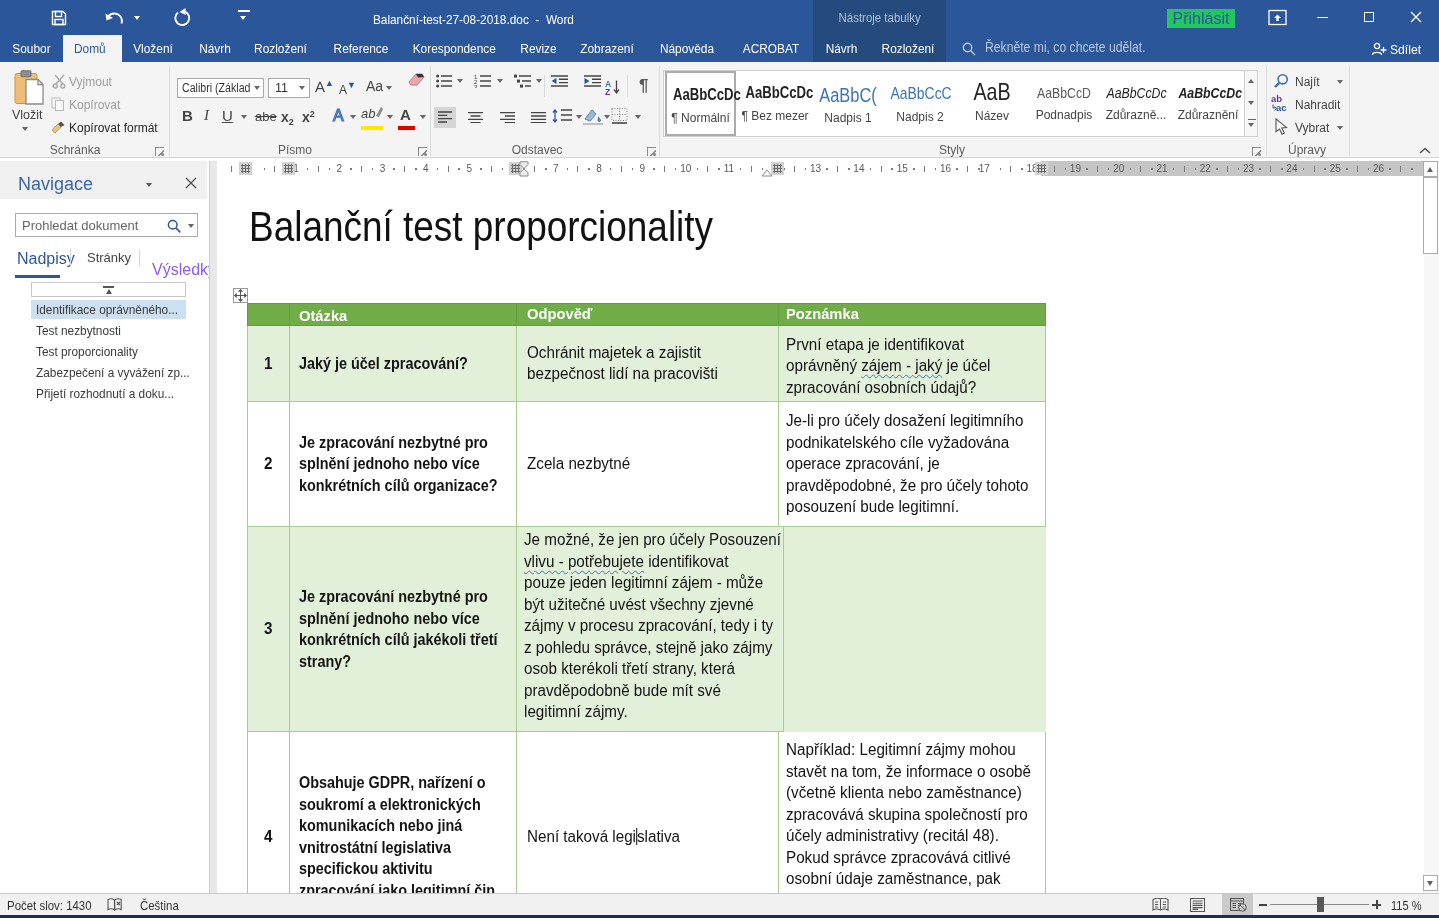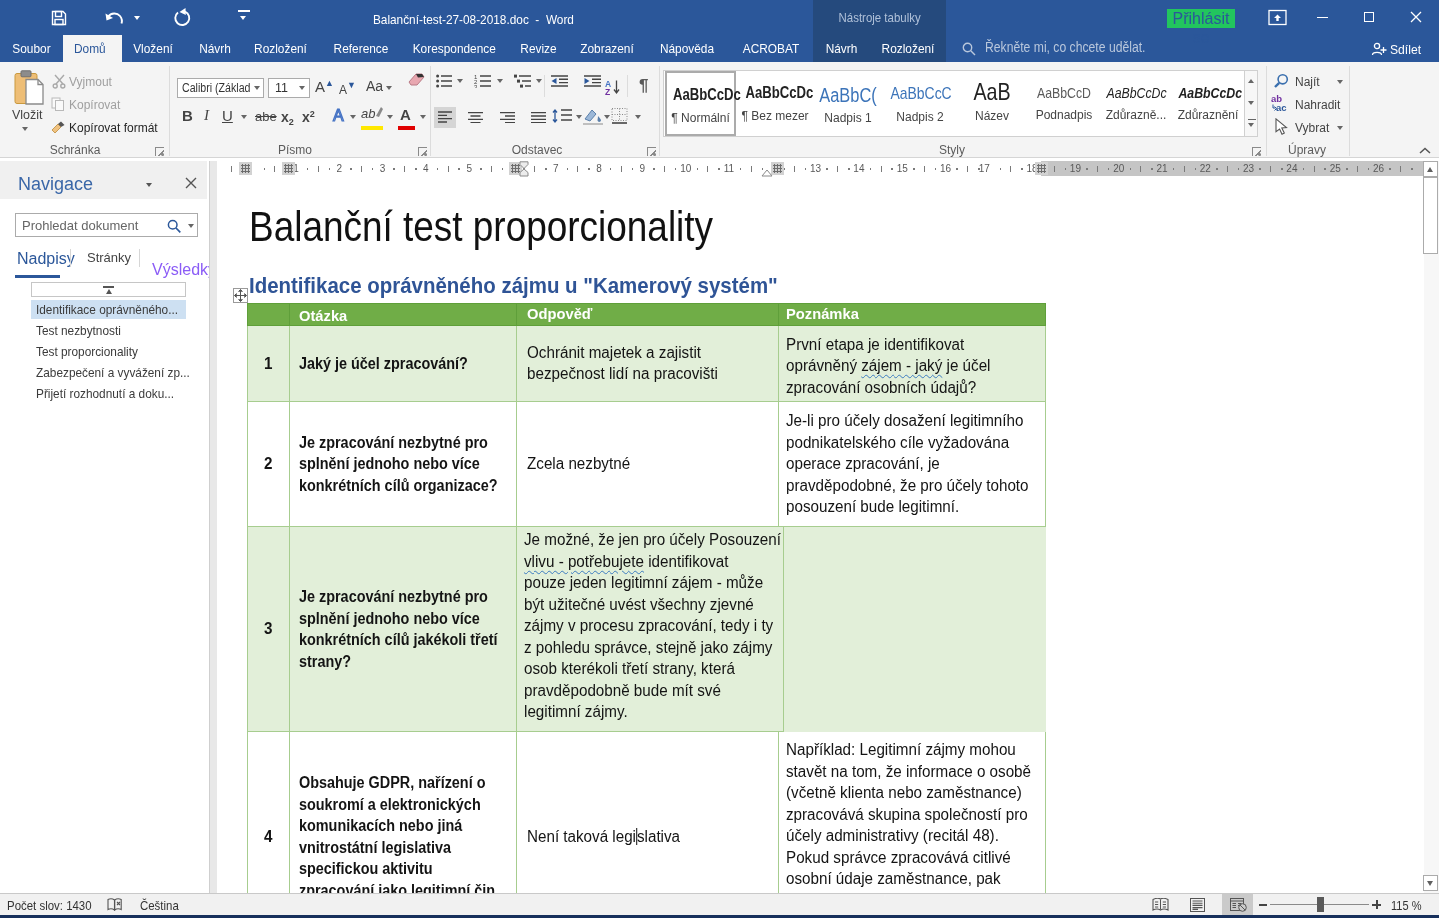--- a/index.html
+++ b/index.html
@@ -399,21 +399,20 @@
     </div>
     <div class="abs" style="left:31px;top:139px;width:155px;height:19px;background:#cde0f2"></div>
     <div class="navitem" style="top:141px"><span class="sqz" style="--sx:.91">Identifikace oprávněného...</span></div>
     <div class="navitem" style="top:162px"><span class="sqz" style="--sx:.91">Test nezbytnosti</span></div>
     <div class="navitem" style="top:183px"><span class="sqz" style="--sx:.91">Test proporcionality</span></div>
     <div class="navitem" style="top:204px"><span class="sqz" style="--sx:.91">Zabezpečení a vyvážení zp...</span></div>
     <div class="navitem" style="top:225px"><span class="sqz" style="--sx:.91">Přijetí rozhodnutí a doku...</span></div>
     <div id="docstrip"></div>
     <div id="page"></div>
     <div id="doctitle2"><span class="sqz" style="--sx:.859">Balanční test proporcionality</span></div>
-    <div id="heading1"><span class="sqz" style="--sx:.93">Identifikace oprávněného zájmu u "Kamerový systém"</span></div>
     <svg class="abs" style="left:233px;top:127px" width="15" height="15" viewBox="0 0 15 15">
       <rect x="0.5" y="0.5" width="14" height="14" fill="#fff" stroke="#9a9a9a"></rect>
       <path d="M7.5 2 V13 M2 7.5 H13 M5.5 3.5 L7.5 1.5 L9.5 3.5 M5.5 11.5 L7.5 13.5 L9.5 11.5 M3.5 5.5 L1.5 7.5 L3.5 9.5 M11.5 5.5 L13.5 7.5 L11.5 9.5" stroke="#555" stroke-width="1"></path>
     </svg>
     <div id="wtable">
       <div class="trow hdrrow" style="top:0;height:22.5px">
         <div class="tcell hdrc" style="width:43px"></div>
         <div class="tcell hdrc" style="width:227px;align-items:flex-end;padding-left:9px">
             <span class="sqz" style="--sx:.95">Otázka</span>
           </div>

